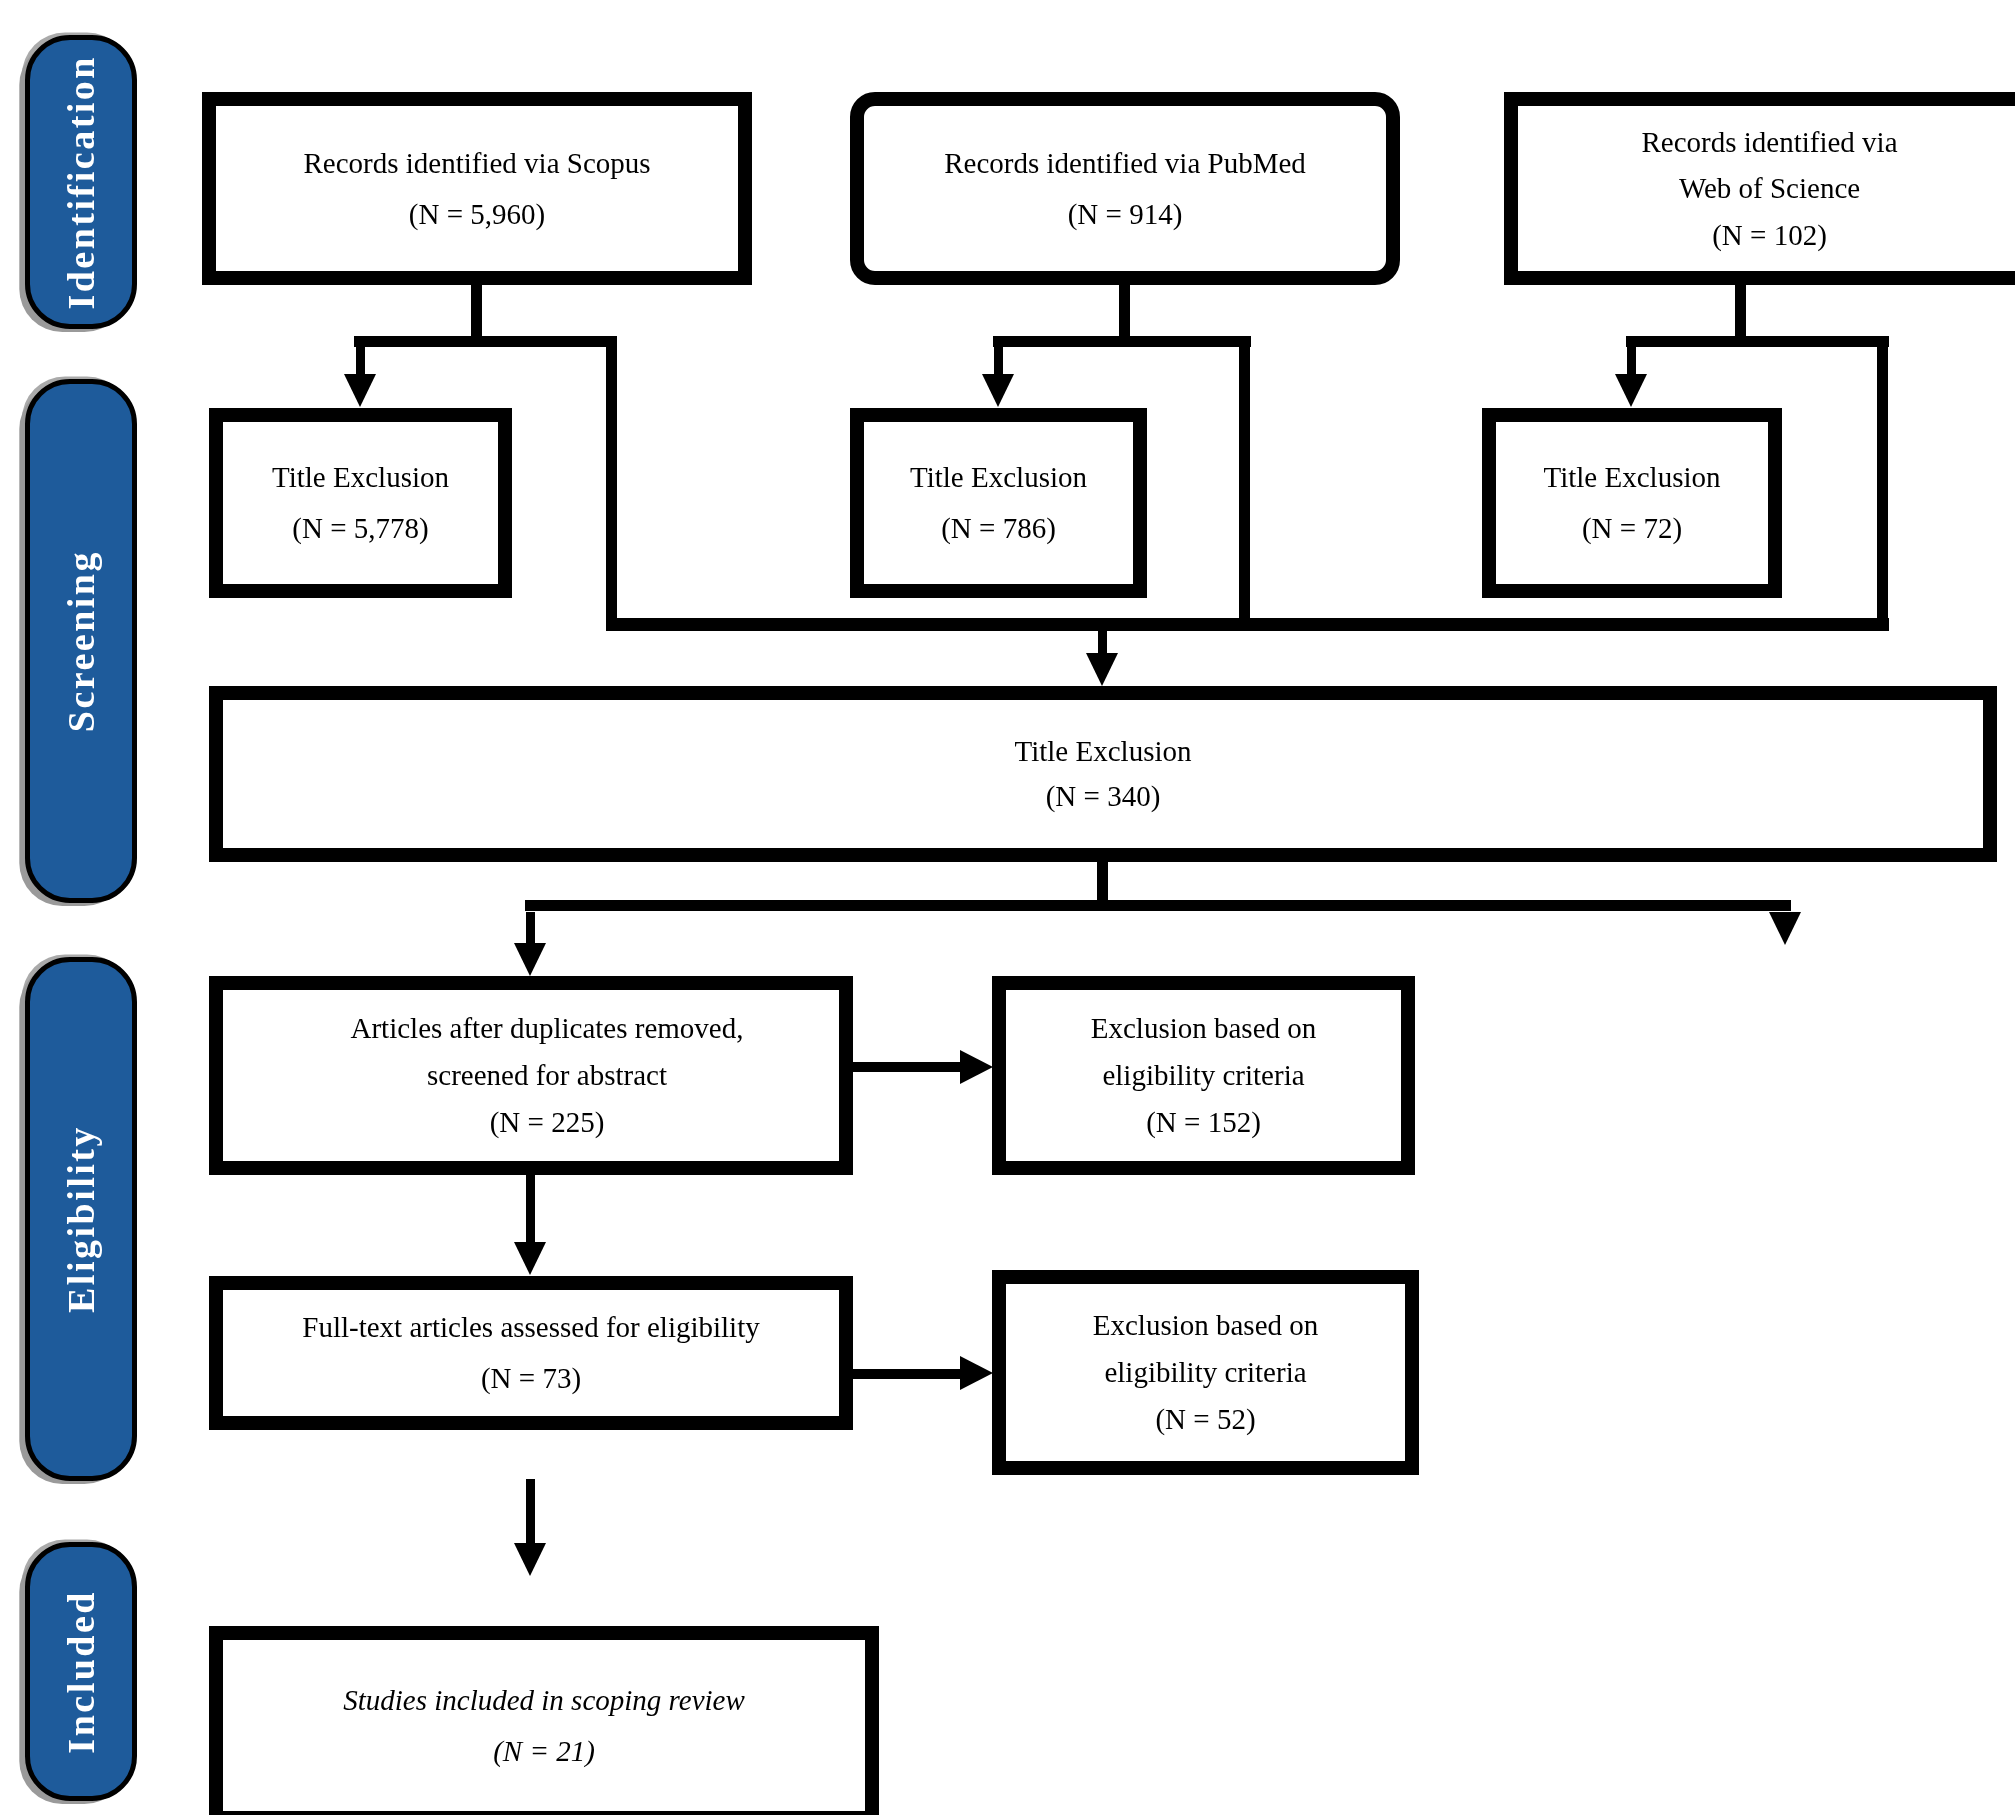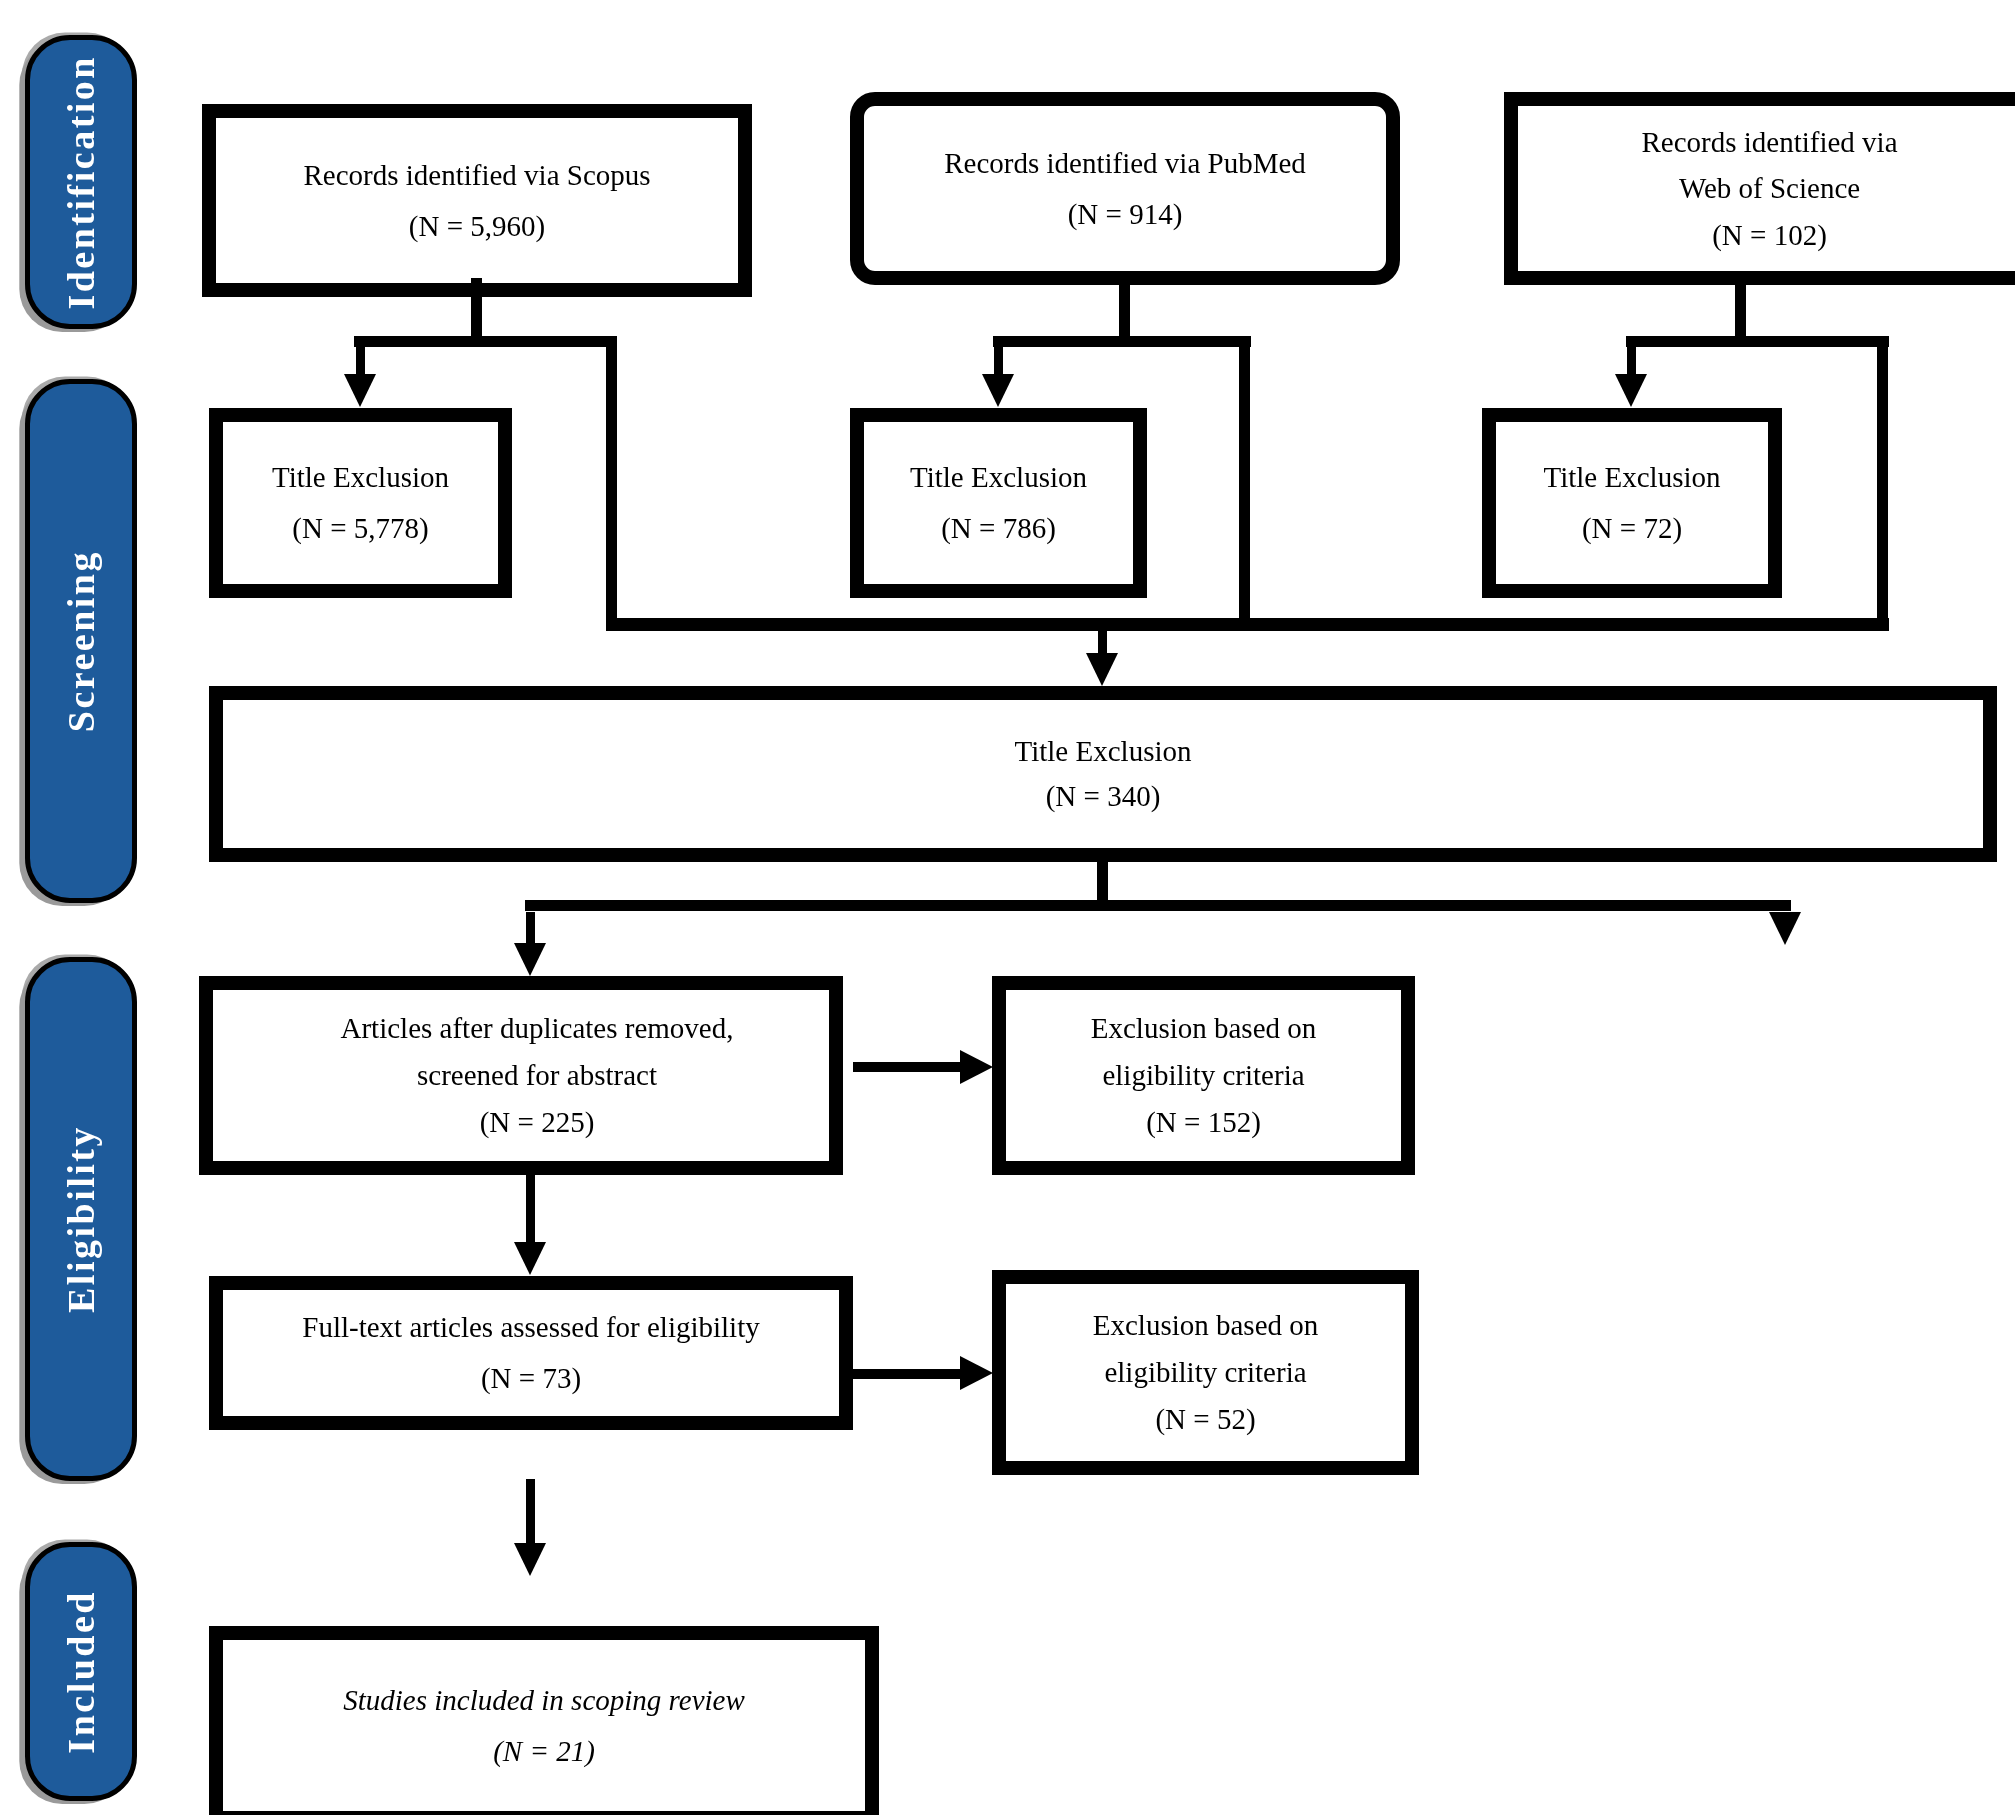--- a/index.html
+++ b/index.html
@@ -69,21 +69,21 @@
   <div class="stage" style="top:379px;height:524px;">
     <span class="vlabel">Screening</span>
   </div>
   <div class="stage" style="top:957px;height:524px;">
     <span class="vlabel">Eligibility</span>
   </div>
   <div class="stage" style="top:1542px;height:259px;">
     <span class="vlabel">Included</span>
   </div>
 
-  <div class="box" style="left:202px;top:104px;width:550px;height:193px;">
+  <div class="box" style="left:202px;top:92px;width:550px;height:193px;">
     <span>Records identified via Scopus</span>
     <span>(N = 5,960)</span>
   </div>
   <div class="box" style="left:850px;top:92px;width:550px;height:193px;border-radius:25px;">
     <span>Records identified via PubMed</span>
     <span>(N = 914)</span>
   </div>
   <div class="box" style="left:1475px;top:92px;width:531px;height:193px;line-height:1.6;margin-left:29px;">
     <span>Records identified via</span>
     <span>Web of Science</span>
@@ -129,21 +129,21 @@
     <span>Title Exclusion</span>
     <span>(N = 340)</span>
   </div>
 
   <div class="vline" style="left:1097px;top:861px;width:11.4px;height:45px;"></div>
   <div class="hline" style="left:525px;top:900px;width:1266px;height:11.4px;"></div>
   <div class="vline" style="left:526px;top:912px;width:8.8px;height:33px;"></div>
   <div class="ah-down" style="left:514px;top:943px;"></div>
   <div class="ah-down" style="left:1769px;top:912px;"></div>
 
-  <div class="box" style="left:199px;top:976px;width:644px;height:199px;line-height:1.62;padding-left:32px;">
+  <div class="box" style="left:209px;top:976px;width:644px;height:199px;line-height:1.62;padding-left:32px;">
     <span>Articles after duplicates removed,</span>
     <span>screened for abstract</span>
     <span>(N = 225)</span>
   </div>
   <div class="box" style="left:992px;top:976px;width:423px;height:199px;line-height:1.62;">
     <span>Exclusion based on</span>
     <span>eligibility criteria</span>
     <span>(N = 152)</span>
   </div>
 

